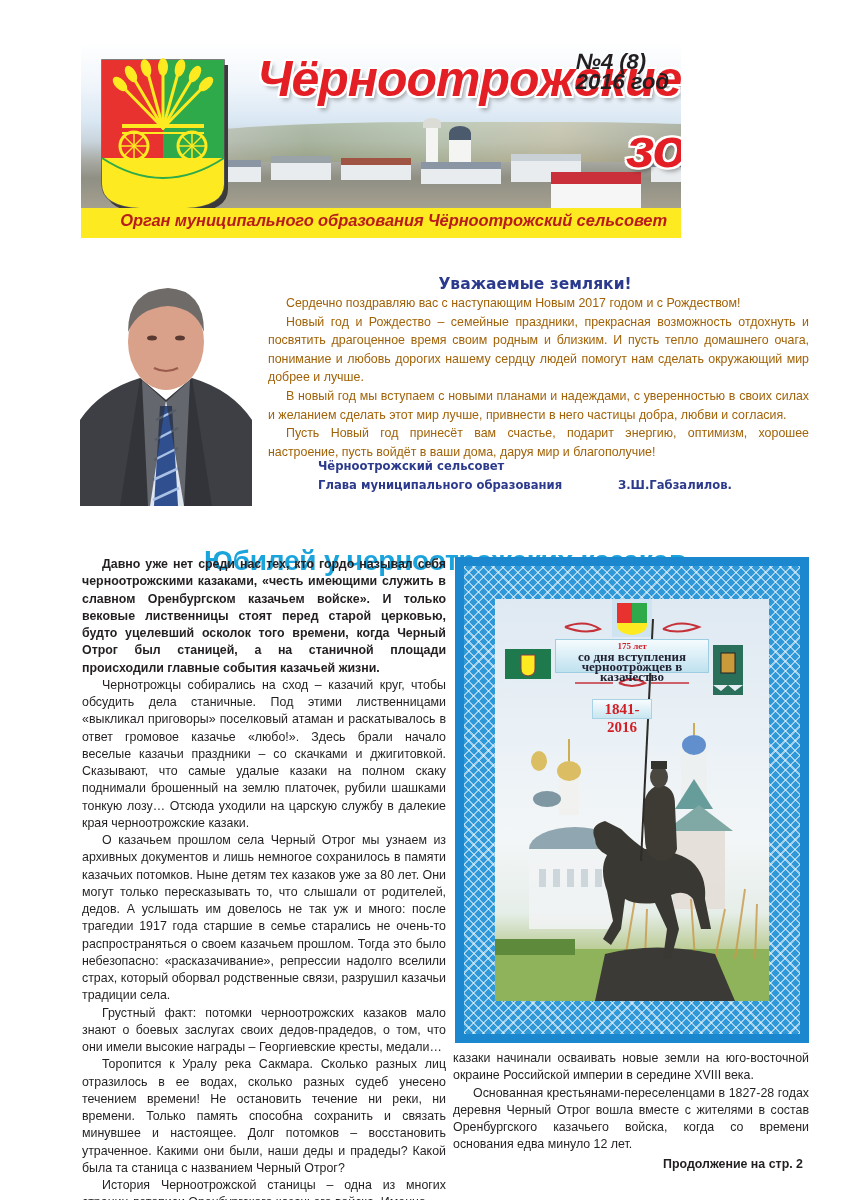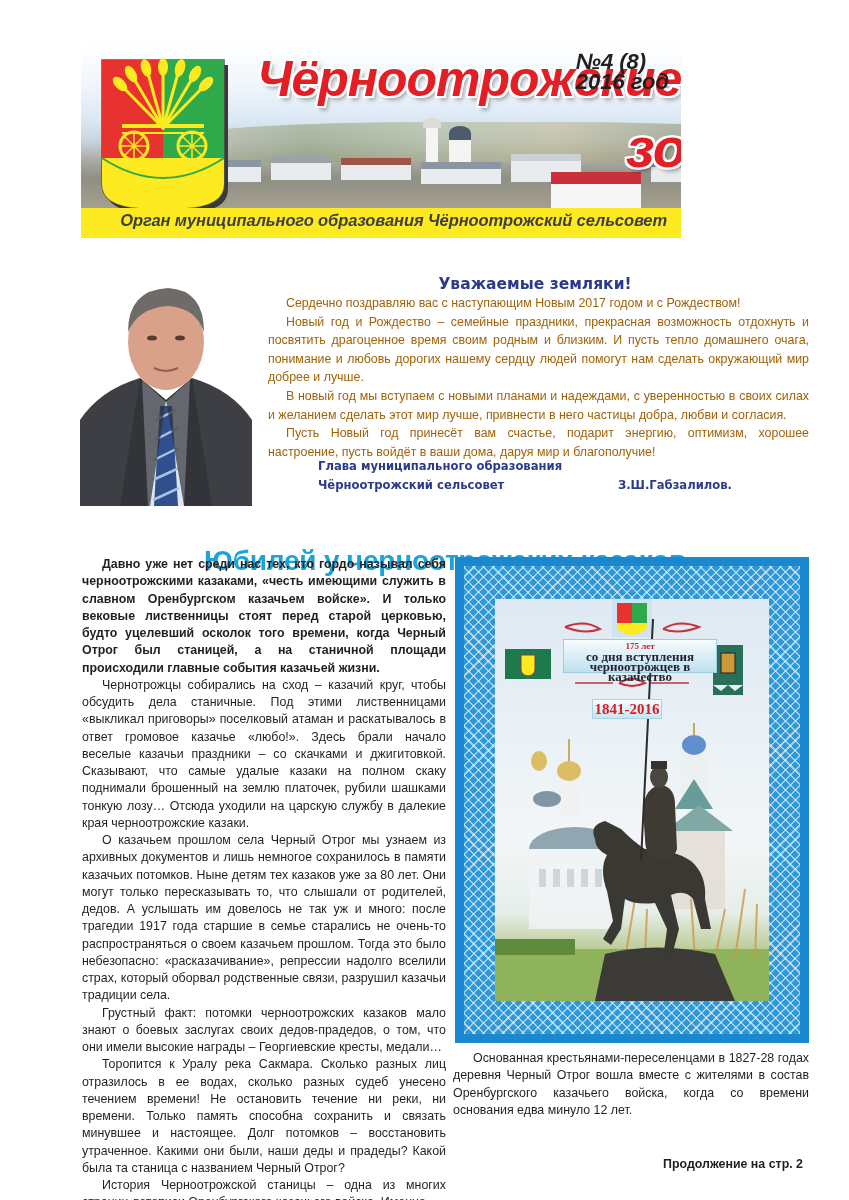--- a/index.html
+++ b/index.html
@@ -11,21 +11,21 @@
   .mast-photo { position: absolute; left: 0; top: 0; width: 728px; height: 166px;
     background: linear-gradient(180deg, #ffffff 0%, #f1f6fb 25%, #d9e7f3 48%, #c8d3dc 60%, #a7a9a2 72%, #8f8f84 82%, #a5a090 100%); }
   .mast-trees { position: absolute; left: 100px; top: 80px; width: 628px; height: 40px;
     background: linear-gradient(90deg, #b9b7a5 0%, #8e9a6e 20%, #a9b48c 40%, #c1b68a 60%, #8e8f6d 80%, #b9a26b 100%); opacity: .55; border-radius: 40% 40% 0 0; }
   .house { position: absolute; background: #e8ecef; border-top: 7px solid #8a96a3; }
   .house.red { border-top-color: #c9303a; background: #f6f6f6; }
   .church-tower { position: absolute; background: #f4f4f2; }
   .church-dome { position: absolute; border-radius: 50% 50% 0 0; background: #4b5b6d; }
   .yellow-band { position: absolute; left: 0; top: 166px; width: 728px; height: 30px; background: #fdea21; }
   .tagline { position: absolute; right: 14px; top: 169px; font-family: "Liberation Sans", sans-serif; font-style: italic; font-weight: bold;
-    font-size: 16.5px; color: #404040; letter-spacing: -0.1px; white-space: nowrap; }
+    font-size: 16.5px; color: #b91c1c; letter-spacing: -0.1px; white-space: nowrap; }
 
   .title-main { position: absolute; left: 176px; top: 12px; font-family: "Liberation Sans", sans-serif; font-weight: bold; font-style: italic;
     font-size: 50px; color: #e31e24; letter-spacing: -1px; line-height: 1; white-space: nowrap;
     text-shadow: 2px 0 #fff, -2px 0 #fff, 0 2px #fff, 0 -2px #fff, 2px 2px #fff, -2px -2px #fff, 2px -2px #fff, -2px 2px #fff, 3px 4px 4px rgba(0,0,0,.35); }
   .title-sub { position: absolute; left: 545px; top: 78px; font-family: "Liberation Sans", sans-serif; font-weight: bold; font-style: italic;
     font-size: 56px; color: #e31e24; line-height: 1; letter-spacing: -1px;
     text-shadow: 2px 0 #fff, -2px 0 #fff, 0 2px #fff, 0 -2px #fff, 2px 2px #fff, -2px -2px #fff, 2px -2px #fff, -2px 2px #fff, 3px 4px 4px rgba(0,0,0,.35); }
   .issue-info { position: absolute; right: 12px; top: 10px; text-align: left; font-family: "Liberation Sans", sans-serif; font-style: italic;
     font-weight: bold; font-size: 22px; line-height: 20px; color: #231f20; }
 
@@ -58,25 +58,25 @@
   
   .poster { position: absolute; left: 455px; top: 557px; width: 354px; height: 486px; background: #1a87cf; }
   .poster-pattern { position: absolute; left: 9px; top: 9px; right: 9px; bottom: 9px;
     background-image:
       repeating-linear-gradient(45deg, rgba(255,255,255,.55) 0 1.5px, transparent 1.5px 7px),
       repeating-linear-gradient(-45deg, rgba(255,255,255,.55) 0 1.5px, transparent 1.5px 7px);
     background-color: #2f98d9; }
   .poster-inner { position: absolute; left: 40px; top: 42px; width: 274px; height: 402px; overflow: hidden;
     background: linear-gradient(180deg, #dfe9f2 0%, #eaf1f6 35%, #f3f6f7 60%, #e6eee9 78%, #b8c98f 88%, #8fb35a 100%); }
   .poster-inner svg { position: absolute; left: 0; top: 0; width: 274px; height: 402px; }
-  .poster-caption-box { position: absolute; left: 68px; top: 40px; width: 154px; height: 34px;
+  .poster-caption-box { position: absolute; left: 60px; top: 40px; width: 154px; height: 34px;
     background: linear-gradient(180deg, #f5fbfe, #bfe1ef); border: 1px solid #9ccde1; text-align: center; font-family: "Liberation Serif", serif; }
   .poster-cap-years { font-size: 9px; font-weight: bold; color: #d21f26; line-height: 11px; margin-top: 1px; }
   .poster-cap-line { font-size: 13px; font-weight: bold; color: #223; line-height: 10px; }
-  .poster-dates { position: absolute; left: 97px; top: 100px; width: 70px; height: 20px; background: linear-gradient(180deg, #f8fcfe, #c8e6f1);
+  .poster-dates { position: absolute; left: 97px; top: 100px; width: 60px; height: 20px; background: linear-gradient(180deg, #f8fcfe, #c8e6f1);
     border: 1px solid #a8d3e4; text-align: center; font-family: "Liberation Serif", serif; font-weight: bold; font-size: 15px; color: #d21f26; line-height: 18px; }
 </style>
 </head>
 <body>
 
 <header class="masthead">
   <div class="mast-photo">
     <div class="mast-trees"></div>
     <div class="church-tower" style="left:345px;top:82px;width:12px;height:40px;"></div>
     <div class="church-dome" style="left:342px;top:76px;width:18px;height:10px;background:#dcdcd6;"></div>
@@ -169,22 +169,22 @@
 </div>
 
 <h2 class="greeting-title">Уважаемые земляки!</h2>
 <div class="greeting-body">
   <p>Сердечно поздравляю вас с наступающим Новым 2017 годом и с Рождеством!</p>
   <p>Новый год и Рождество – семейные праздники, прекрасная возможность отдохнуть и посвятить драгоценное время своим родным и близким. И пусть тепло домашнего очага, понимание и любовь дорогих нашему сердцу людей помогут нам сделать окружающий мир добрее и лучше.</p>
   <p>В новый год мы вступаем с новыми планами и надеждами, с уверенностью в своих силах и желанием сделать этот мир лучше, привнести в него частицы добра, любви и согласия.</p>
   <p>Пусть Новый год принесёт вам счастье, подарит энергию, оптимизм, хорошее настроение, пусть войдёт в ваши дома, даруя мир и благополучие!</p>
 </div>
 <div class="signature">
+  <div>Чёрноотрожский сельсовет</div>
   <div>Глава муниципального образования</div>
-  <div>Чёрноотрожский сельсовет</div>
   <div class="sig-name">З.Ш.Габзалилов.</div>
 </div>
 
 <h1 class="article-title">Юбилей у черноотрожских казаков</h1>
 
 <div class="col-left">
   <p class="lead">Давно уже нет среди нас тех, кто гордо называл себя черноотрожскими казаками, «честь имеющими служить в славном Оренбургском казачьем войске». И только вековые лиственницы стоят перед старой церковью, будто уцелевший осколок того времени, когда Черный Отрог был станицей, а на станичной площади происходили главные события казачьей жизни.</p>
   <p>Чернотрожцы собирались на сход – казачий круг, чтобы обсудить дела станичные. Под этими лиственницами «выкликал приговоры» поселковый атаман и раскатывалось в ответ громовое казачье «любо!». Здесь брали начало веселые казачьи праздники – со скачками и джигитовкой. Сказывают, что самые удалые казаки на полном скаку поднимали брошенный на землю платочек, рубили шашками тонкую лозу… Отсюда уходили на царскую службу в далекие края черноотрожские казаки.</p>
   <p>О казачьем прошлом села Черный Отрог мы узнаем из архивных документов и лишь немногое сохранилось в памяти казачьих потомков. Ныне детям тех казаков уже за 80 лет. Они могут только пересказывать то, что слышали от родителей, дедов. А услышать им довелось не так уж и много: после трагедии 1917 года старшие в семье старались не очень-то распространяться о своем казачьем прошлом. Тогда это было небезопасно: «расказачивание», репрессии надолго вселили страх, который оборвал родственные связи, разрушил казачьи традиции села.</p>
   <p>Грустный факт: потомки черноотрожских казаков мало знают о боевых заслугах своих дедов-прадедов, о том, что они имели высокие награды – Георгиевские кресты, медали…</p>
@@ -259,15 +259,16 @@
     <div class="poster-caption-box">
       <div class="poster-cap-years">175 лет</div>
       <div class="poster-cap-line">со дня вступления черноотрожцев в</div>
       <div class="poster-cap-line">казачество</div>
     </div>
     <div class="poster-dates">1841-2016</div>
   </div>
 </figure>
 
 <div class="col-right">
+  <p>казаки начинали осваивать новые земли на юго-восточной окраине Российской империи в середине XVIII века.</p>
   <p class="indent">Основанная крестьянами-переселенцами в 1827-28 годах деревня Черный Отрог вошла вместе с жителями в состав Оренбургского казачьего войска, когда со времени основания едва минуло 12 лет.</p>
 </div>
 <div class="continued">Продолжение на стр. 2</div>
 
 </body></html>

